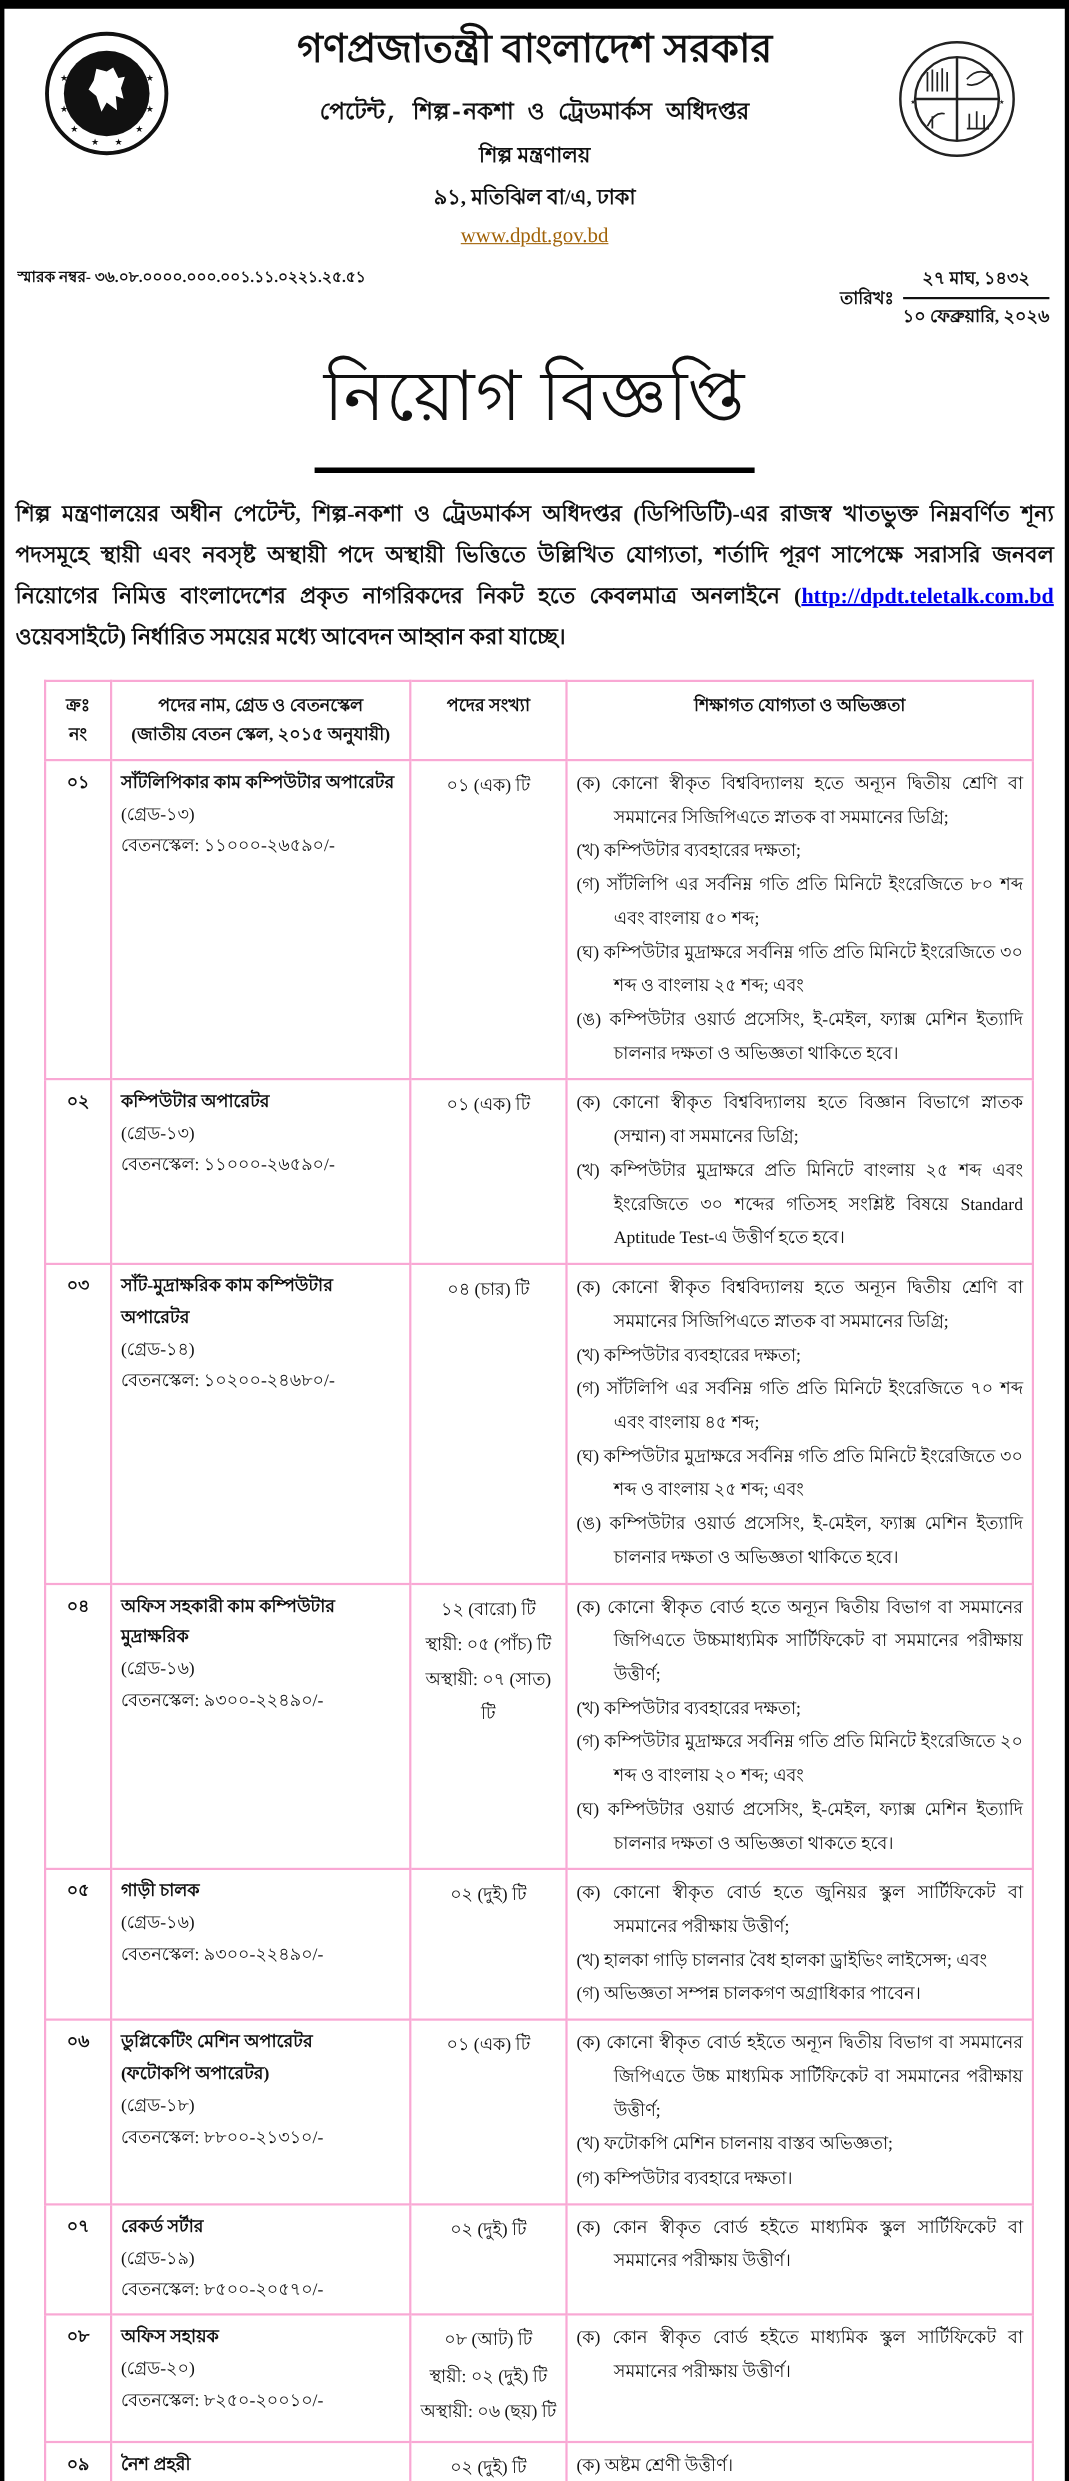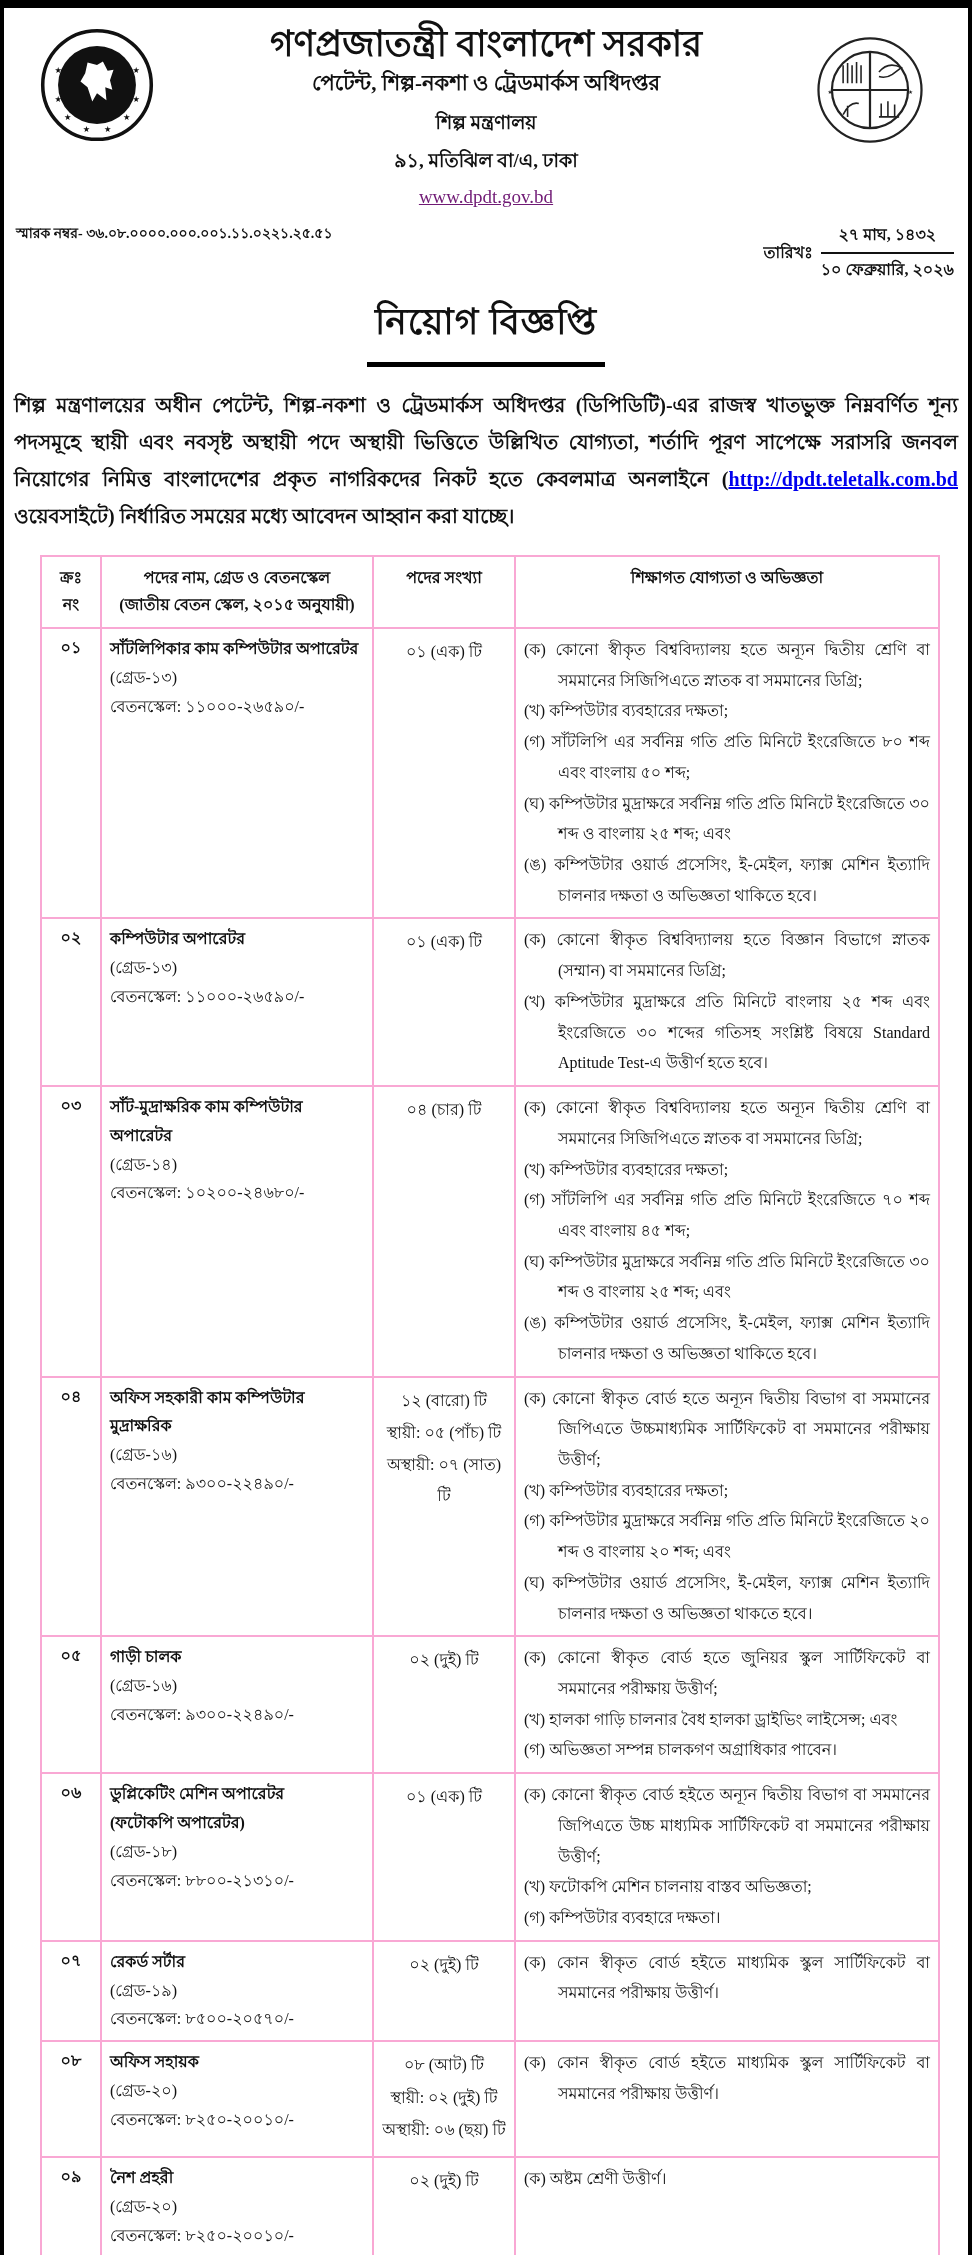--- a/index.html
+++ b/index.html
@@ -8,34 +8,34 @@
     border:4px solid #000;border-top:8px solid #000;border-bottom:6px solid #000;
     box-sizing:border-box;position:relative;
     font-family:"Liberation Serif","DejaVu Serif",serif;
   }
   
   .hdr{position:relative;padding-top:14px;text-align:center;}
   .seal{position:absolute;top:18px;width:118px;height:118px;}
   .seal.left{left:34px;}
   .seal.right{right:36px;top:26px;width:124px;height:112px;}
   .h-title{font-size:36px;font-weight:bold;line-height:1.25;}
-  .h-dept{font-size:21px;font-weight:bold;margin-top:0;}
+  .h-dept{font-size:21px;font-weight:bold;margin-top:18px;font-family:Liberation Mono, monospace;}
   .h-min{font-size:19px;font-weight:bold;margin-top:6px;}
   .h-addr{font-size:19px;font-weight:bold;margin-top:6px;}
-  .h-web{font-size:19px;margin-top:8px;text-decoration:underline;color:#701a75;display:inline-block;}
+  .h-web{font-size:19px;margin-top:8px;text-decoration:underline;color:#a16207;display:inline-block;}
   
   .memo-row{display:flex;justify-content:space-between;align-items:flex-start;padding:14px 14px 0 12px;}
   .memo{font-size:14px;font-weight:bold;}
   .date-wrap{display:flex;align-items:center;gap:8px;font-size:16px;font-weight:bold;}
   .frac{display:inline-flex;flex-direction:column;text-align:center;}
   .frac .top{border-bottom:2px solid #111;padding:0 6px 3px 6px;}
   .frac .bot{padding-top:3px;}
   
   .notice{text-align:center;margin:10px 0 16px 0;}
-  .notice span{display:inline-block;font-size:36px;font-weight:bold;border-bottom:5px solid #000;padding:0 8px 8px 8px;letter-spacing:1px;}
+  .notice span{display:inline-block;font-size:63px;font-weight:normal;border-bottom:5px solid #000;padding:0 8px 8px 8px;letter-spacing:1px;}
   
   .intro{padding:0 10px;font-size:20px;font-weight:bold;text-align:justify;line-height:1.85;}
   .intro .lnk{text-decoration:underline;}
   
   table.pos{border-collapse:collapse;margin:14px 28px 0 36px;width:calc(100% - 64px);font-size:16px;}
   table.pos th,table.pos td{border:2px solid #f9a8d4;padding:6px 8px;vertical-align:top;}
   table.pos th{font-weight:bold;padding:8px 6px;}
   th.c-sl{width:46px;}
   th.c-name{width:258px;}
   th.c-cnt{width:128px;}

